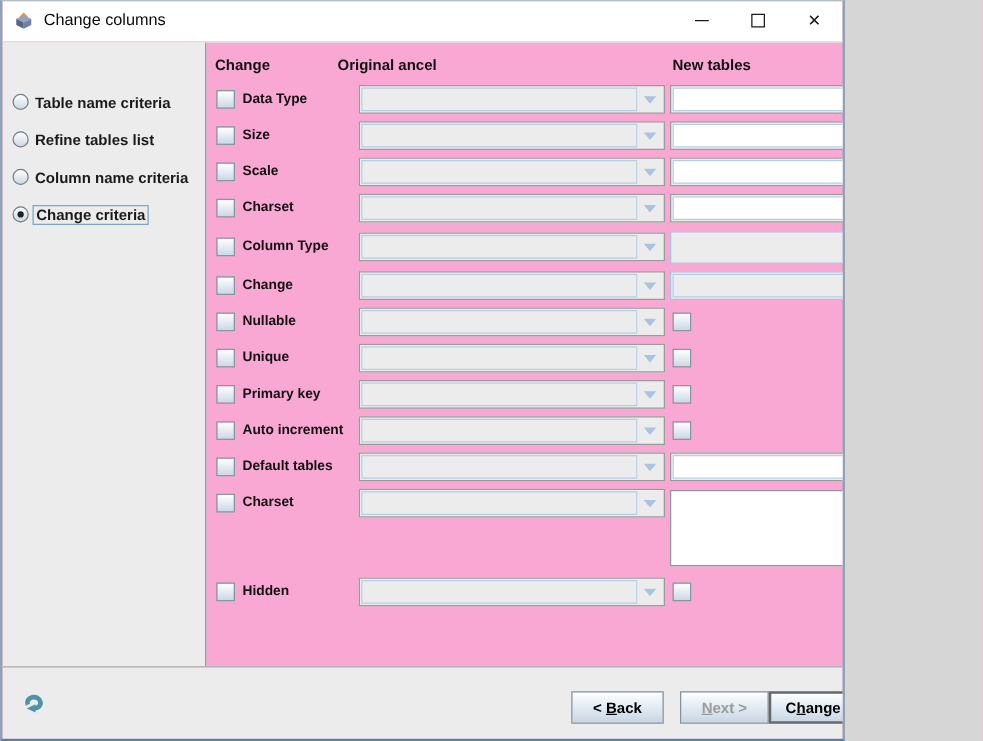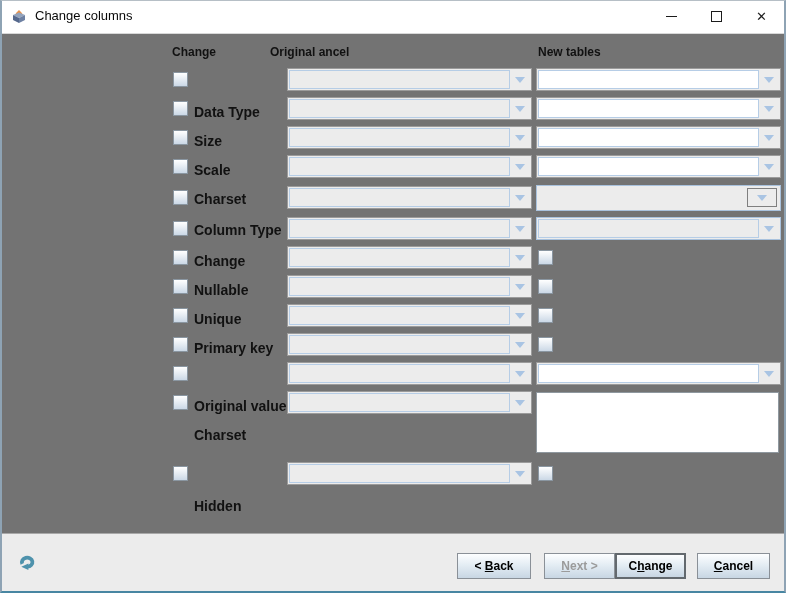--- a/index.html
+++ b/index.html
@@ -1,18 +1,18 @@
 <!DOCTYPE html>
 <html><head>
 <meta charset="utf-8">
 <style>
   html,body{margin:0;padding:0;background:#d6d6d6;font-family:"Liberation Sans",sans-serif;}
   .window{
-    position:relative;width:786px;height:593px;box-sizing:border-box;
-    background:#737373;overflow:hidden;
+    position:relative;width:676px;height:593px;box-sizing:border-box;
+    background:#f9a8d4;overflow:hidden;
     border-top:1px solid #b6bfc6;border-left:2px solid #8ea3b4;
     border-right:2px solid #8ea3b4;border-bottom:2px solid #4886a2;
   }
   
   .titlebar{position:absolute;top:0;left:0;right:0;height:32px;background:#ffffff;border-bottom:1px solid #d8d8d8;}
   .app-icon{position:absolute;left:9px;top:8px;width:16px;height:16px;}
   .win-title{position:absolute;left:33px;top:7px;font-size:13px;color:#0a0a0a;}
   .win-btn{position:absolute;top:0;width:45px;height:31px;display:flex;align-items:center;justify-content:center;cursor:default;}
   .win-btn.min{right:90px}.win-btn.max{right:45px}.win-btn.close{right:0}
   .g-min{width:11px;height:1px;background:#1b1b1b;}
@@ -20,21 +20,21 @@
   .g-close{font-size:13px;color:#1b1b1b;line-height:1;}
   
   .sidebar{position:absolute;top:33px;left:0;width:162px;height:500px;border-right:1px solid #9a9a9a;background:#ececec;}
   .radio-row{position:absolute;left:8px;display:flex;align-items:center;height:17px;}
   .radio{width:13px;height:13px;border-radius:50%;border:1px solid #6f7f8d;background:linear-gradient(#fdfdfe,#cfd9e2);box-sizing:border-box;position:relative;flex:none;}
   .radio.sel::after{content:"";position:absolute;left:3px;top:3px;width:5px;height:5px;border-radius:50%;background:#1e2126;}
   .radio-label{margin-left:5px;font-size:12px;font-weight:bold;color:#1a1a1a;white-space:nowrap;}
   .radio-label.focus{border:1px solid #7ea4c8;padding:0 2px;margin-left:3px;}
   
   .hdr{position:absolute;font-size:12px;font-weight:bold;color:#111;}
-  .row-label{position:absolute;font-size:14px;font-weight:bold;color:#111;line-height:23px;white-space:nowrap;margin-top:33px;}
+  .row-label{position:absolute;font-size:11px;font-weight:bold;color:#111;line-height:23px;white-space:nowrap;}
   .chk{position:absolute;width:15px;height:15px;border:1px solid #8a96a1;background:linear-gradient(#ffffff,#cbd8e6);box-sizing:border-box;}
   .combo{position:absolute;width:245px;height:23px;border:1px solid #9b9b9b;background:#ececec;box-sizing:border-box;display:flex;padding:1px;}
   .combo .f{flex:1;border:1px solid #b6cde6;background:#ececec;}
   .combo.on .f{background:#ffffff;}
   .combo .a{width:20px;display:flex;align-items:center;justify-content:center;background:#ececec;}
   .arrow-dn{width:0;height:0;border-left:5px solid transparent;border-right:5px solid transparent;border-top:6px solid #a9c4e3;}
   .combo-flat{position:absolute;width:245px;height:26px;border:1px solid #a9c2dd;background:#ececec;box-sizing:border-box;}
   .combo-flat .btn{position:absolute;right:3px;top:2px;width:30px;height:19px;border:1px solid #7f7f7f;background:#ececec;box-sizing:border-box;display:flex;align-items:center;justify-content:center;}
   .combo.blue{border-color:#a9c2dd;}
   .ta{position:absolute;left:534px;top:391px;width:243px;height:61px;background:#ffffff;border:1px solid #8f989f;box-sizing:border-box;}
@@ -66,20 +66,38 @@
         <span class="g-min"></span>
       </div>
     <div class="win-btn max">
         <span class="g-max"></span>
       </div>
     <div class="win-btn close">
         <span class="g-close">✕</span>
       </div>
   </div>
 
+  <div class="sidebar">
+    <div class="radio-row" style="top:39px">
+      <span class="radio"></span>
+      <span class="radio-label">Table name criteria</span>
+    </div>
+    <div class="radio-row" style="top:69px">
+      <span class="radio"></span>
+      <span class="radio-label">Refine tables list</span>
+    </div>
+    <div class="radio-row" style="top:99px">
+      <span class="radio"></span>
+      <span class="radio-label">Column name criteria</span>
+    </div>
+    <div class="radio-row" style="top:129px">
+      <span class="radio sel"></span>
+      <span class="radio-label focus">Change criteria</span>
+    </div>
+  </div>
 
   <div class="hdr" style="left:170px;top:44px">Change</div>
   <div class="hdr" style="left:268px;top:44px">Original ancel</div>
   <div class="hdr" style="left:536px;top:44px">New tables</div>
 
   <div class="chk" style="left:171px;top:71px"></div>
   <div class="row-label" style="left:192px;top:67px">Data Type</div>
   <div class="combo" style="left:285px;top:67px">
     <span class="f"></span>
     <span class="a">
@@ -189,30 +207,31 @@
   <div class="row-label" style="left:192px;top:303px">Primary key</div>
   <div class="combo" style="left:285px;top:303px">
     <span class="f"></span>
     <span class="a">
         <span class="arrow-dn"></span>
       </span>
   </div>
   <div class="chk" style="left:536px;top:307px"></div>
 
   <div class="chk" style="left:171px;top:336px"></div>
+  <div class="row-label" style="left:192px;top:332px">Auto increment</div>
   <div class="combo" style="left:285px;top:332px">
     <span class="f"></span>
     <span class="a">
         <span class="arrow-dn"></span>
       </span>
   </div>
   <div class="chk" style="left:536px;top:336px"></div>
 
   <div class="chk" style="left:171px;top:365px"></div>
-  <div class="row-label" style="left:192px;top:361px">Original value</div>
+  <div class="row-label" style="left:192px;top:361px">Default tables</div>
   <div class="combo" style="left:285px;top:361px">
     <span class="f"></span>
     <span class="a">
         <span class="arrow-dn"></span>
       </span>
   </div>
   <div class="combo on" style="left:534px;top:361px">
     <span class="f"></span>
     <span class="a">
         <span class="arrow-dn"></span>

